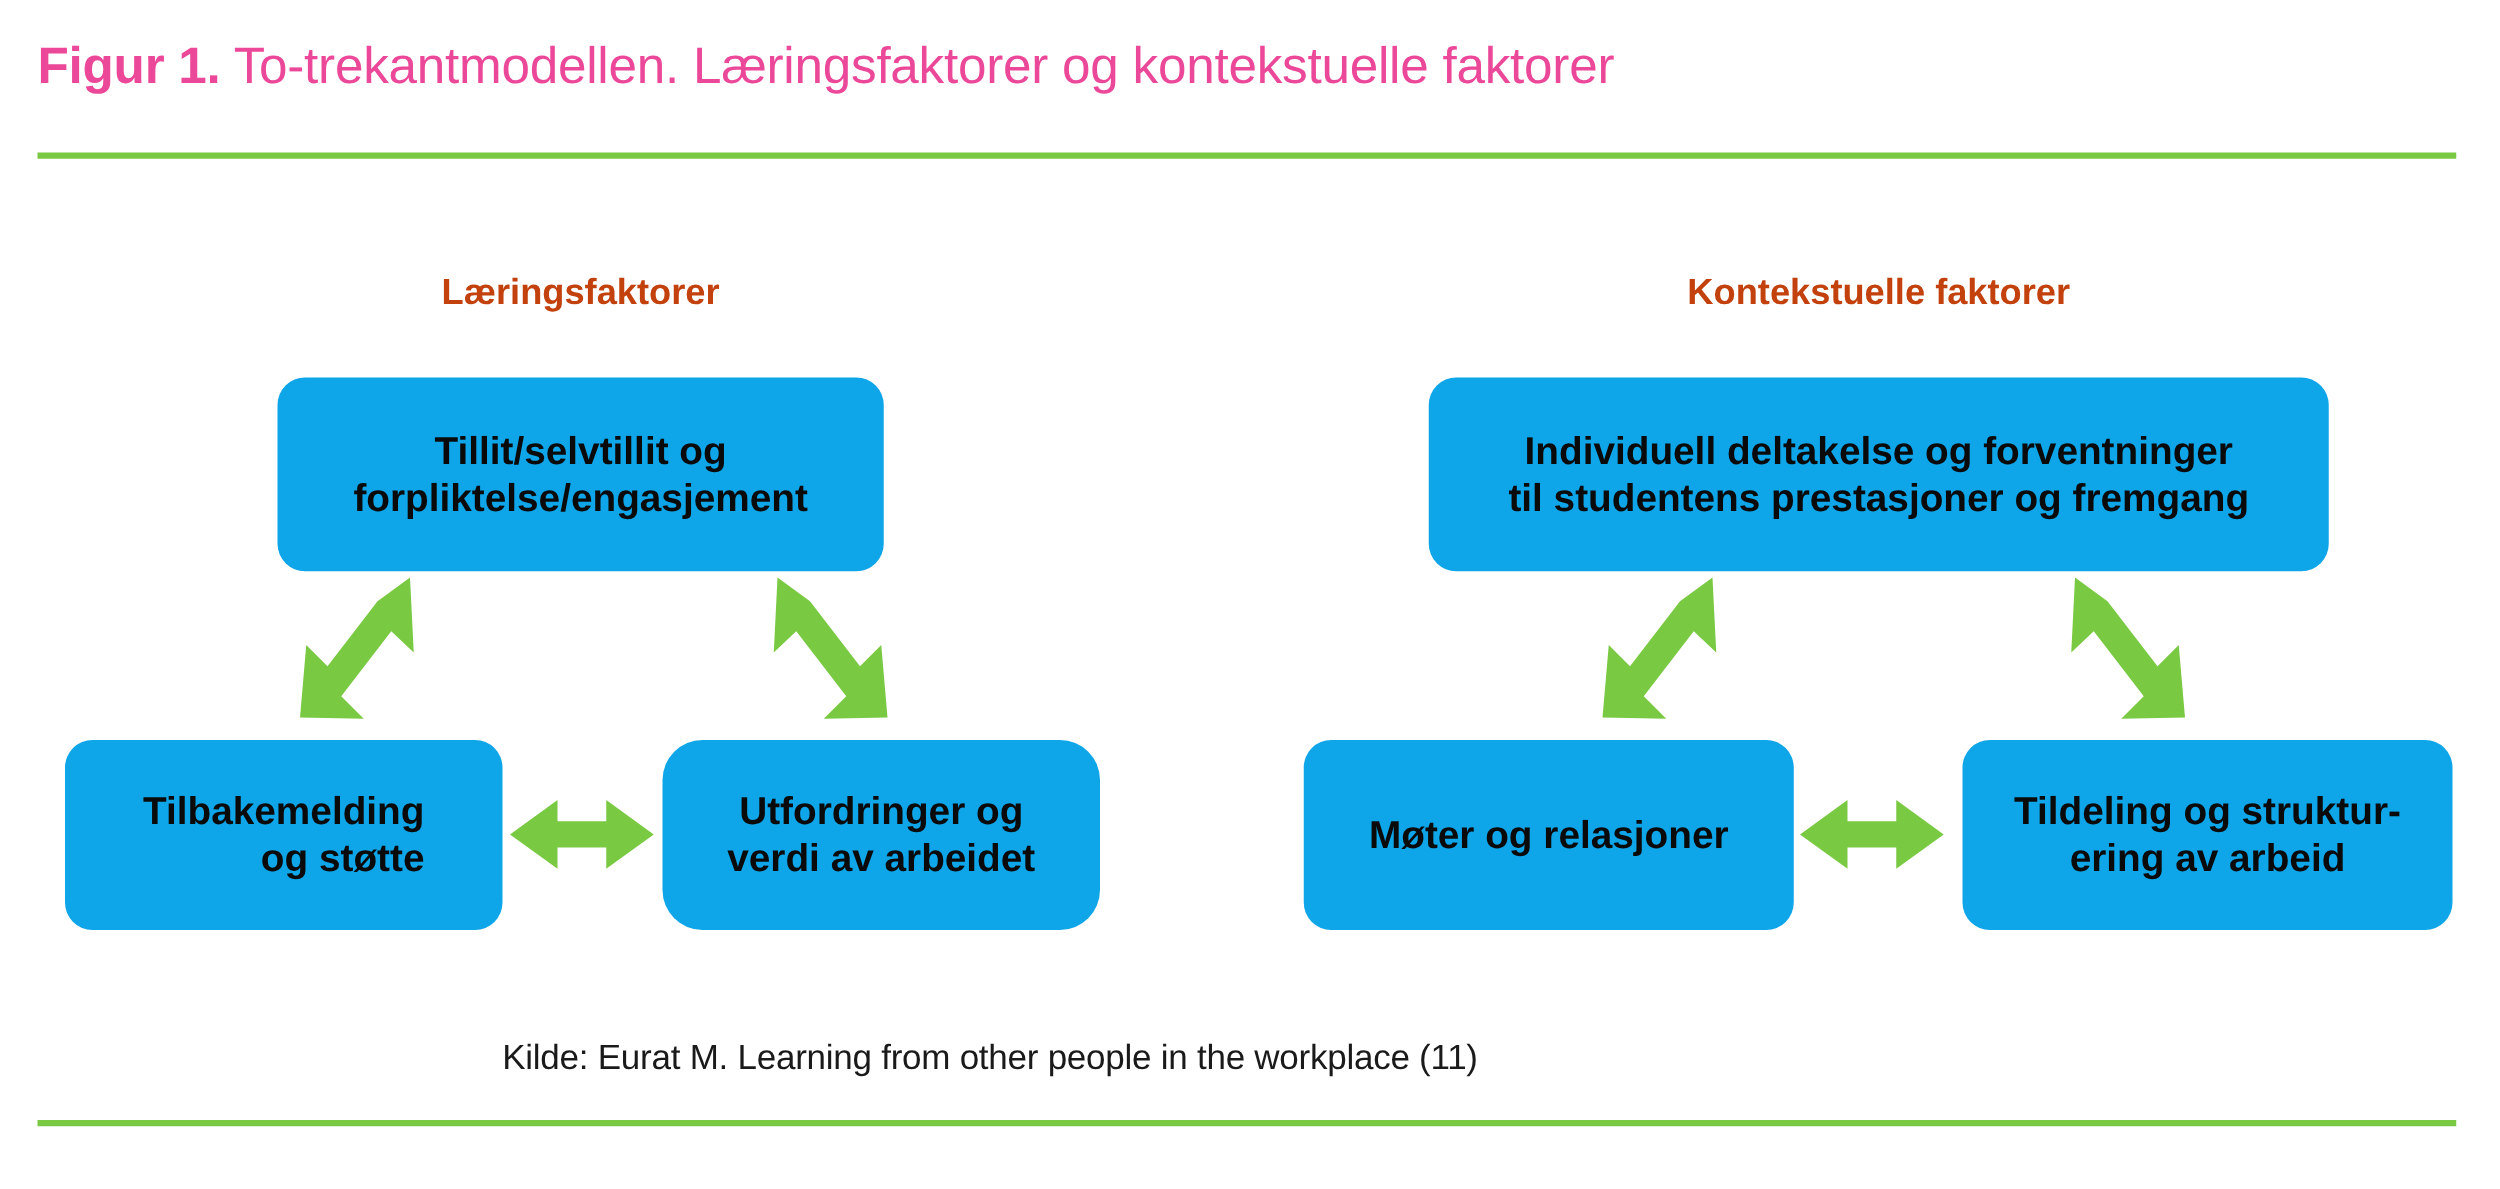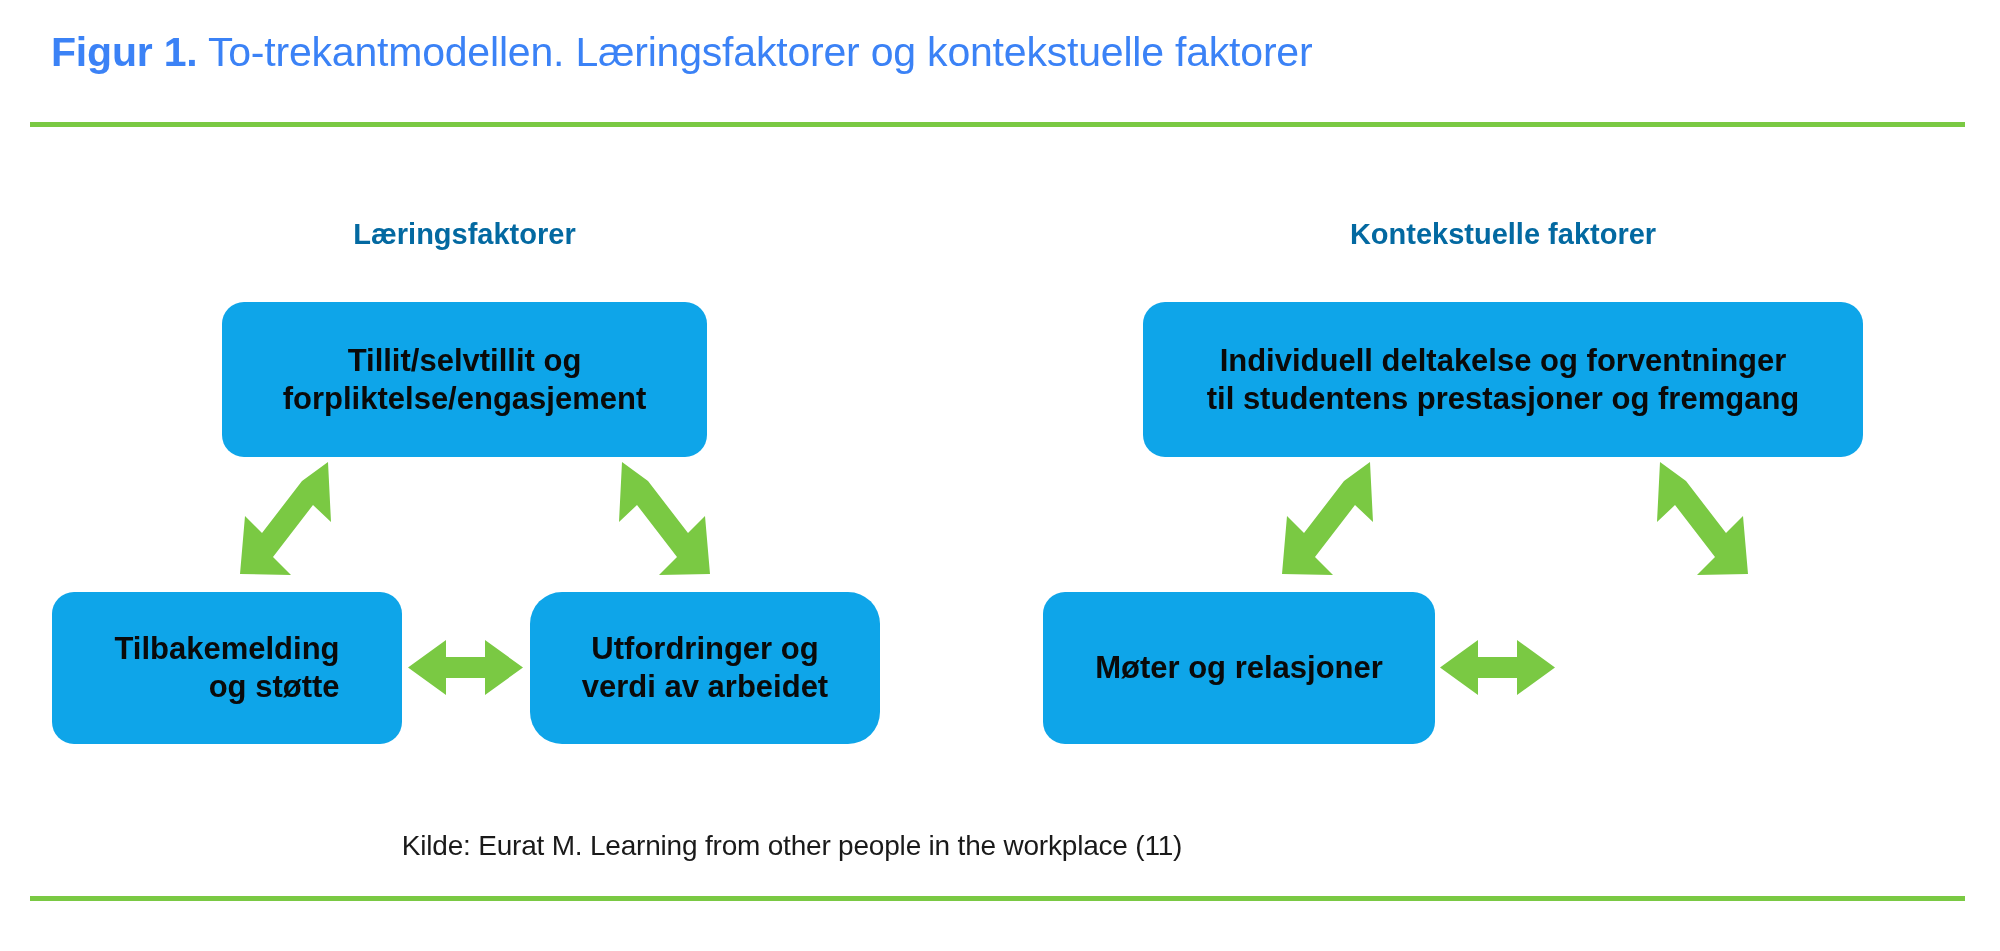--- a/index.html
+++ b/index.html
@@ -17,24 +17,23 @@
   }
 
   
   #figure-title {
     position: absolute;
     left: 30px;
     top: 30px;
     width: 1900px;
     font-size: 41px;
     line-height: 1.1;
-    color: #3b82f6;
+    color: #ec4899;
     white-space: nowrap;
     letter-spacing: -0.2px;
-    margin-left: 21px;
   }
   #figure-title .title-label {
     font-weight: bold;
   }
   #figure-title .title-rest {
     font-weight: normal;
   }
 
   
   .rule {
@@ -54,21 +53,21 @@
     top: 130px;
     width: 2000px;
     height: 760px;
   }
 
   
   .column-header {
     position: absolute;
     font-size: 29px;
     font-weight: bold;
-    color: #0369a1;
+    color: #c2410c;
     text-align: center;
     white-space: nowrap;
   }
   #header-left  { left: 222px;  top: 88px;  width: 485px; }
   #header-right { left: 1143px; top: 88px;  width: 720px; }
 
   
   .node-box {
     position: absolute;
     background: #0ea5e9;
@@ -184,20 +183,26 @@
       <span>til studentens prestasjoner og fremgang</span>
     </span>
   </div>
 
   <div class="node-box" id="box-meetings">
     <span>
       <span>Møter og relasjoner</span><br>
     </span>
   </div>
 
+  <div class="node-box" id="box-allocation">
+    <span>
+      <span>Tildeling og struktur-</span><br>
+      <span>ering av arbeid</span>
+    </span>
+  </div>
 
   <div class="arrow" id="arrow-diag-right-1">
     <svg width="110" height="125" viewBox="0 0 110 125">
       <g fill="#7ac943">
         <path d="M92 6 L95 66 L77 49 L37 101 L55 119 L4 118 L9 60 L26 77 L66 25 Z"></path>
       </g>
     </svg>
   </div>
 
   <div class="arrow" id="arrow-diag-right-2">

